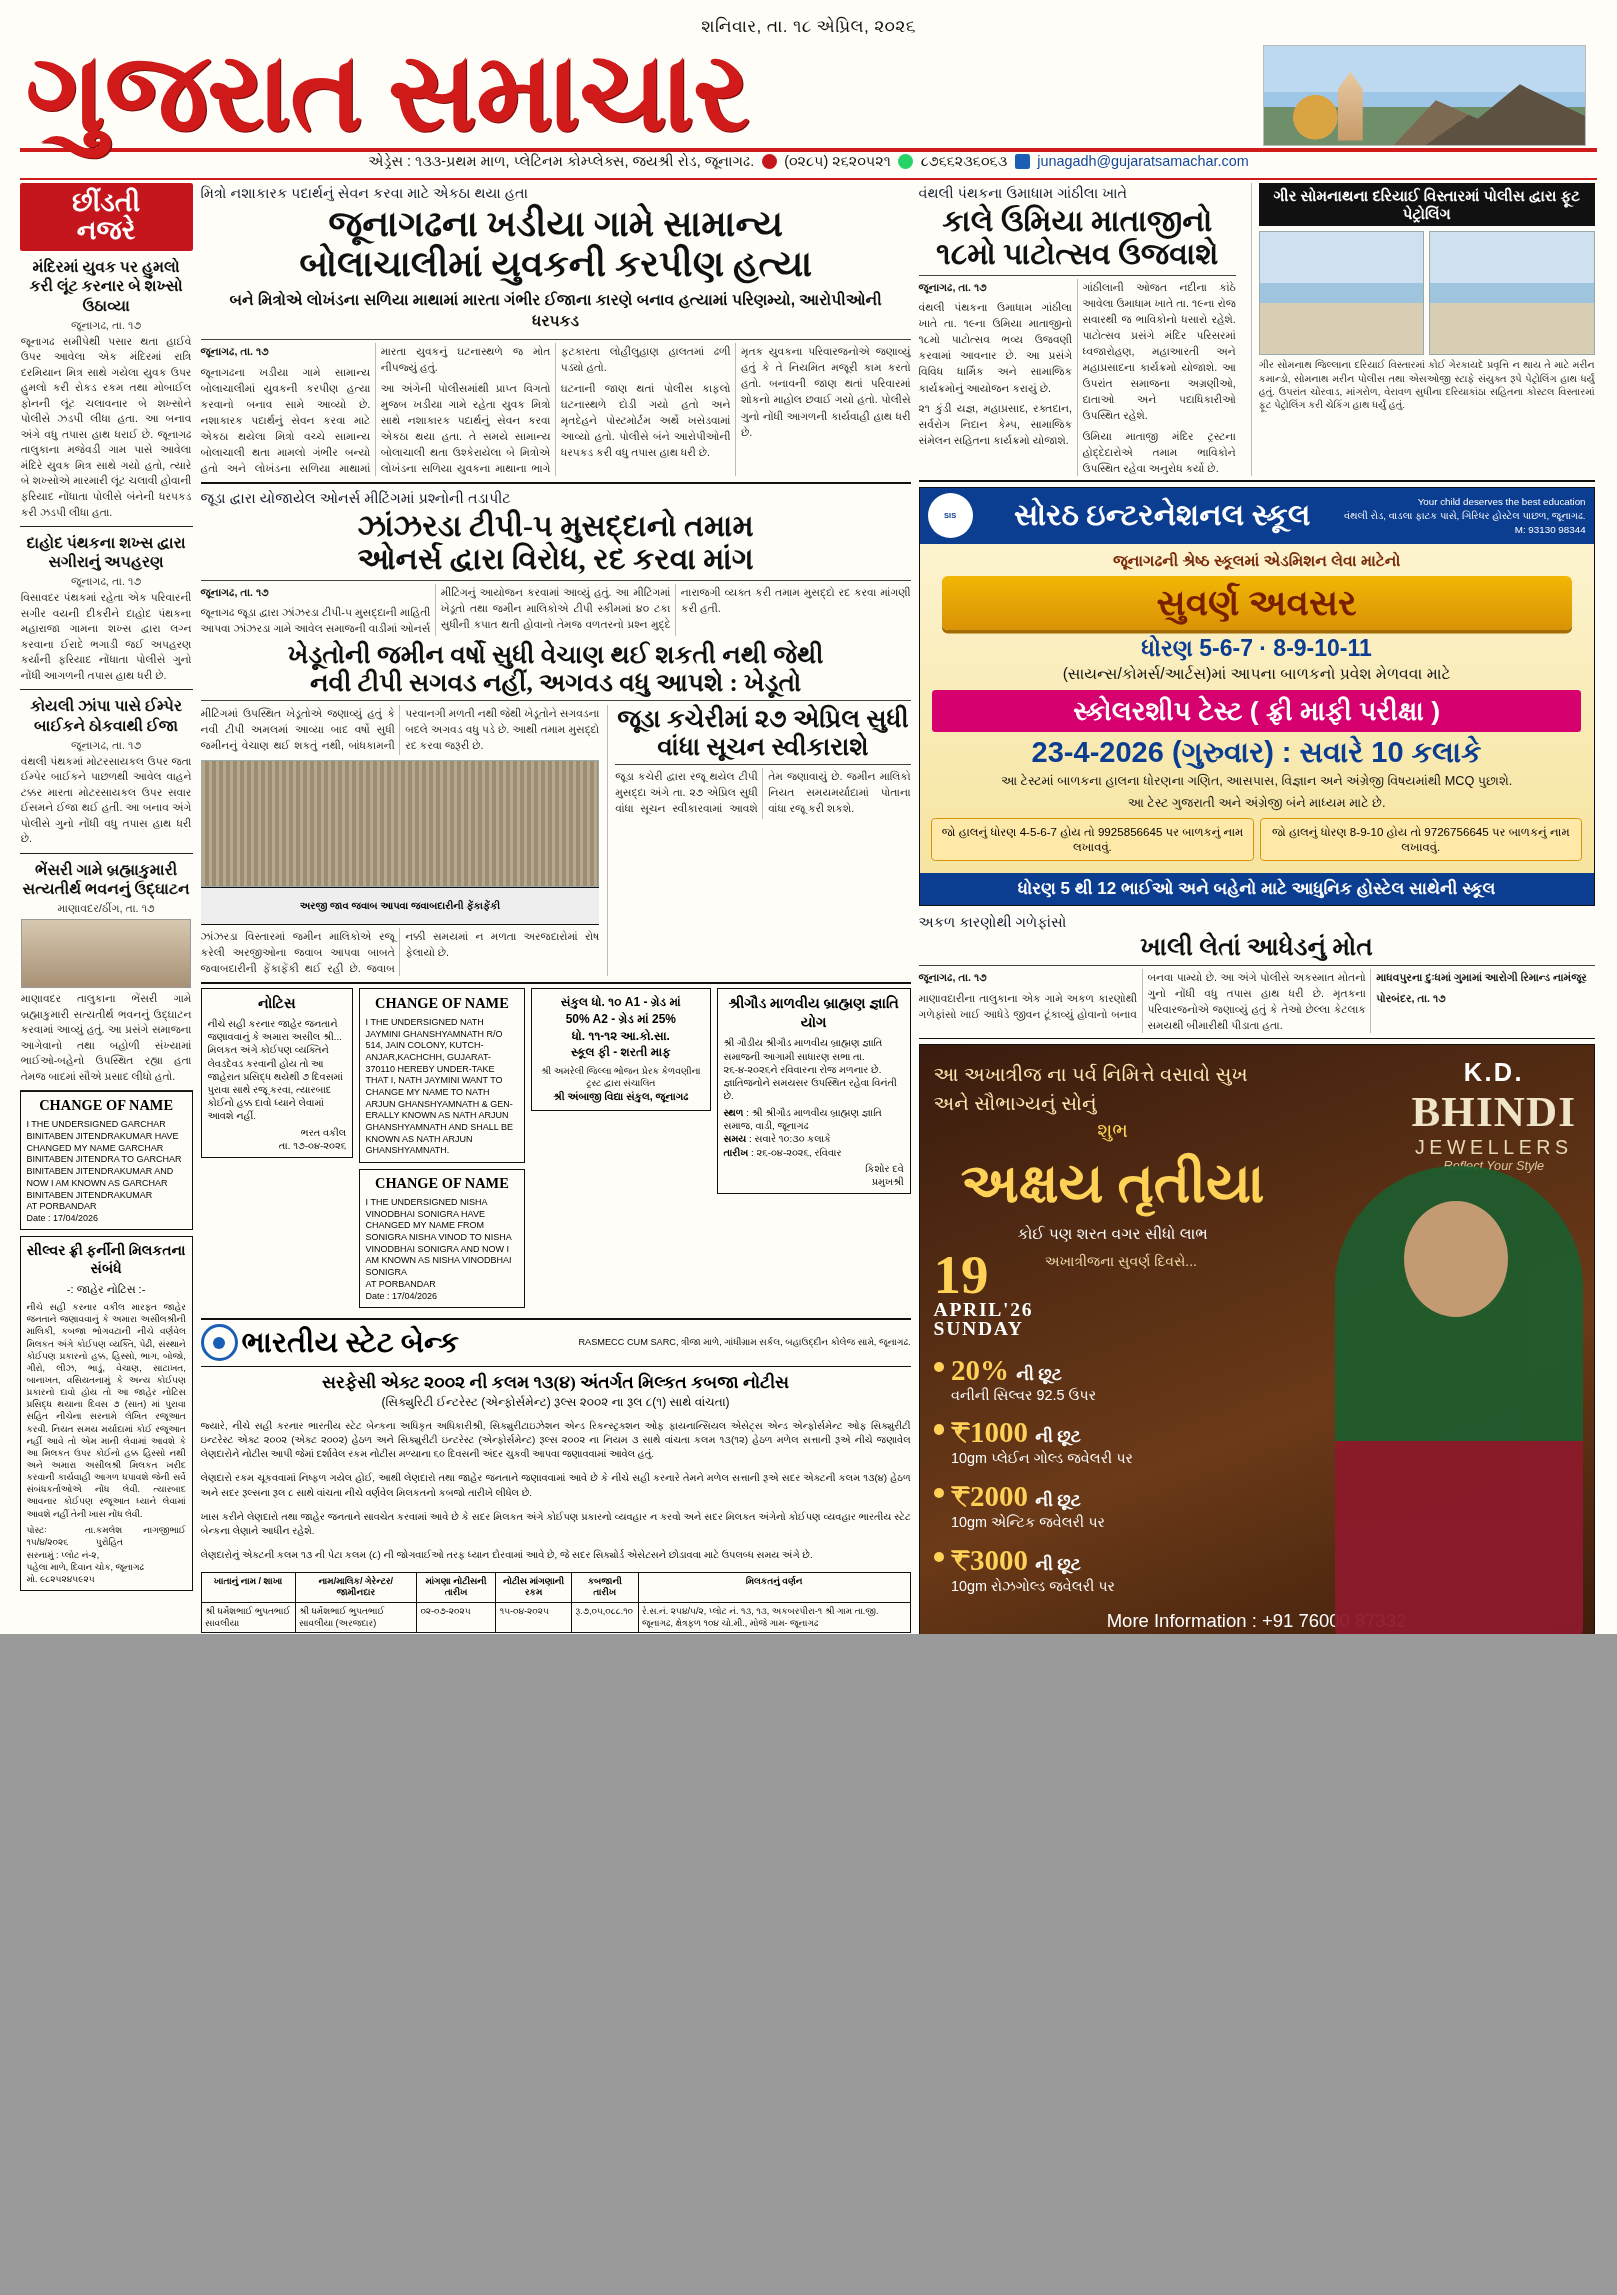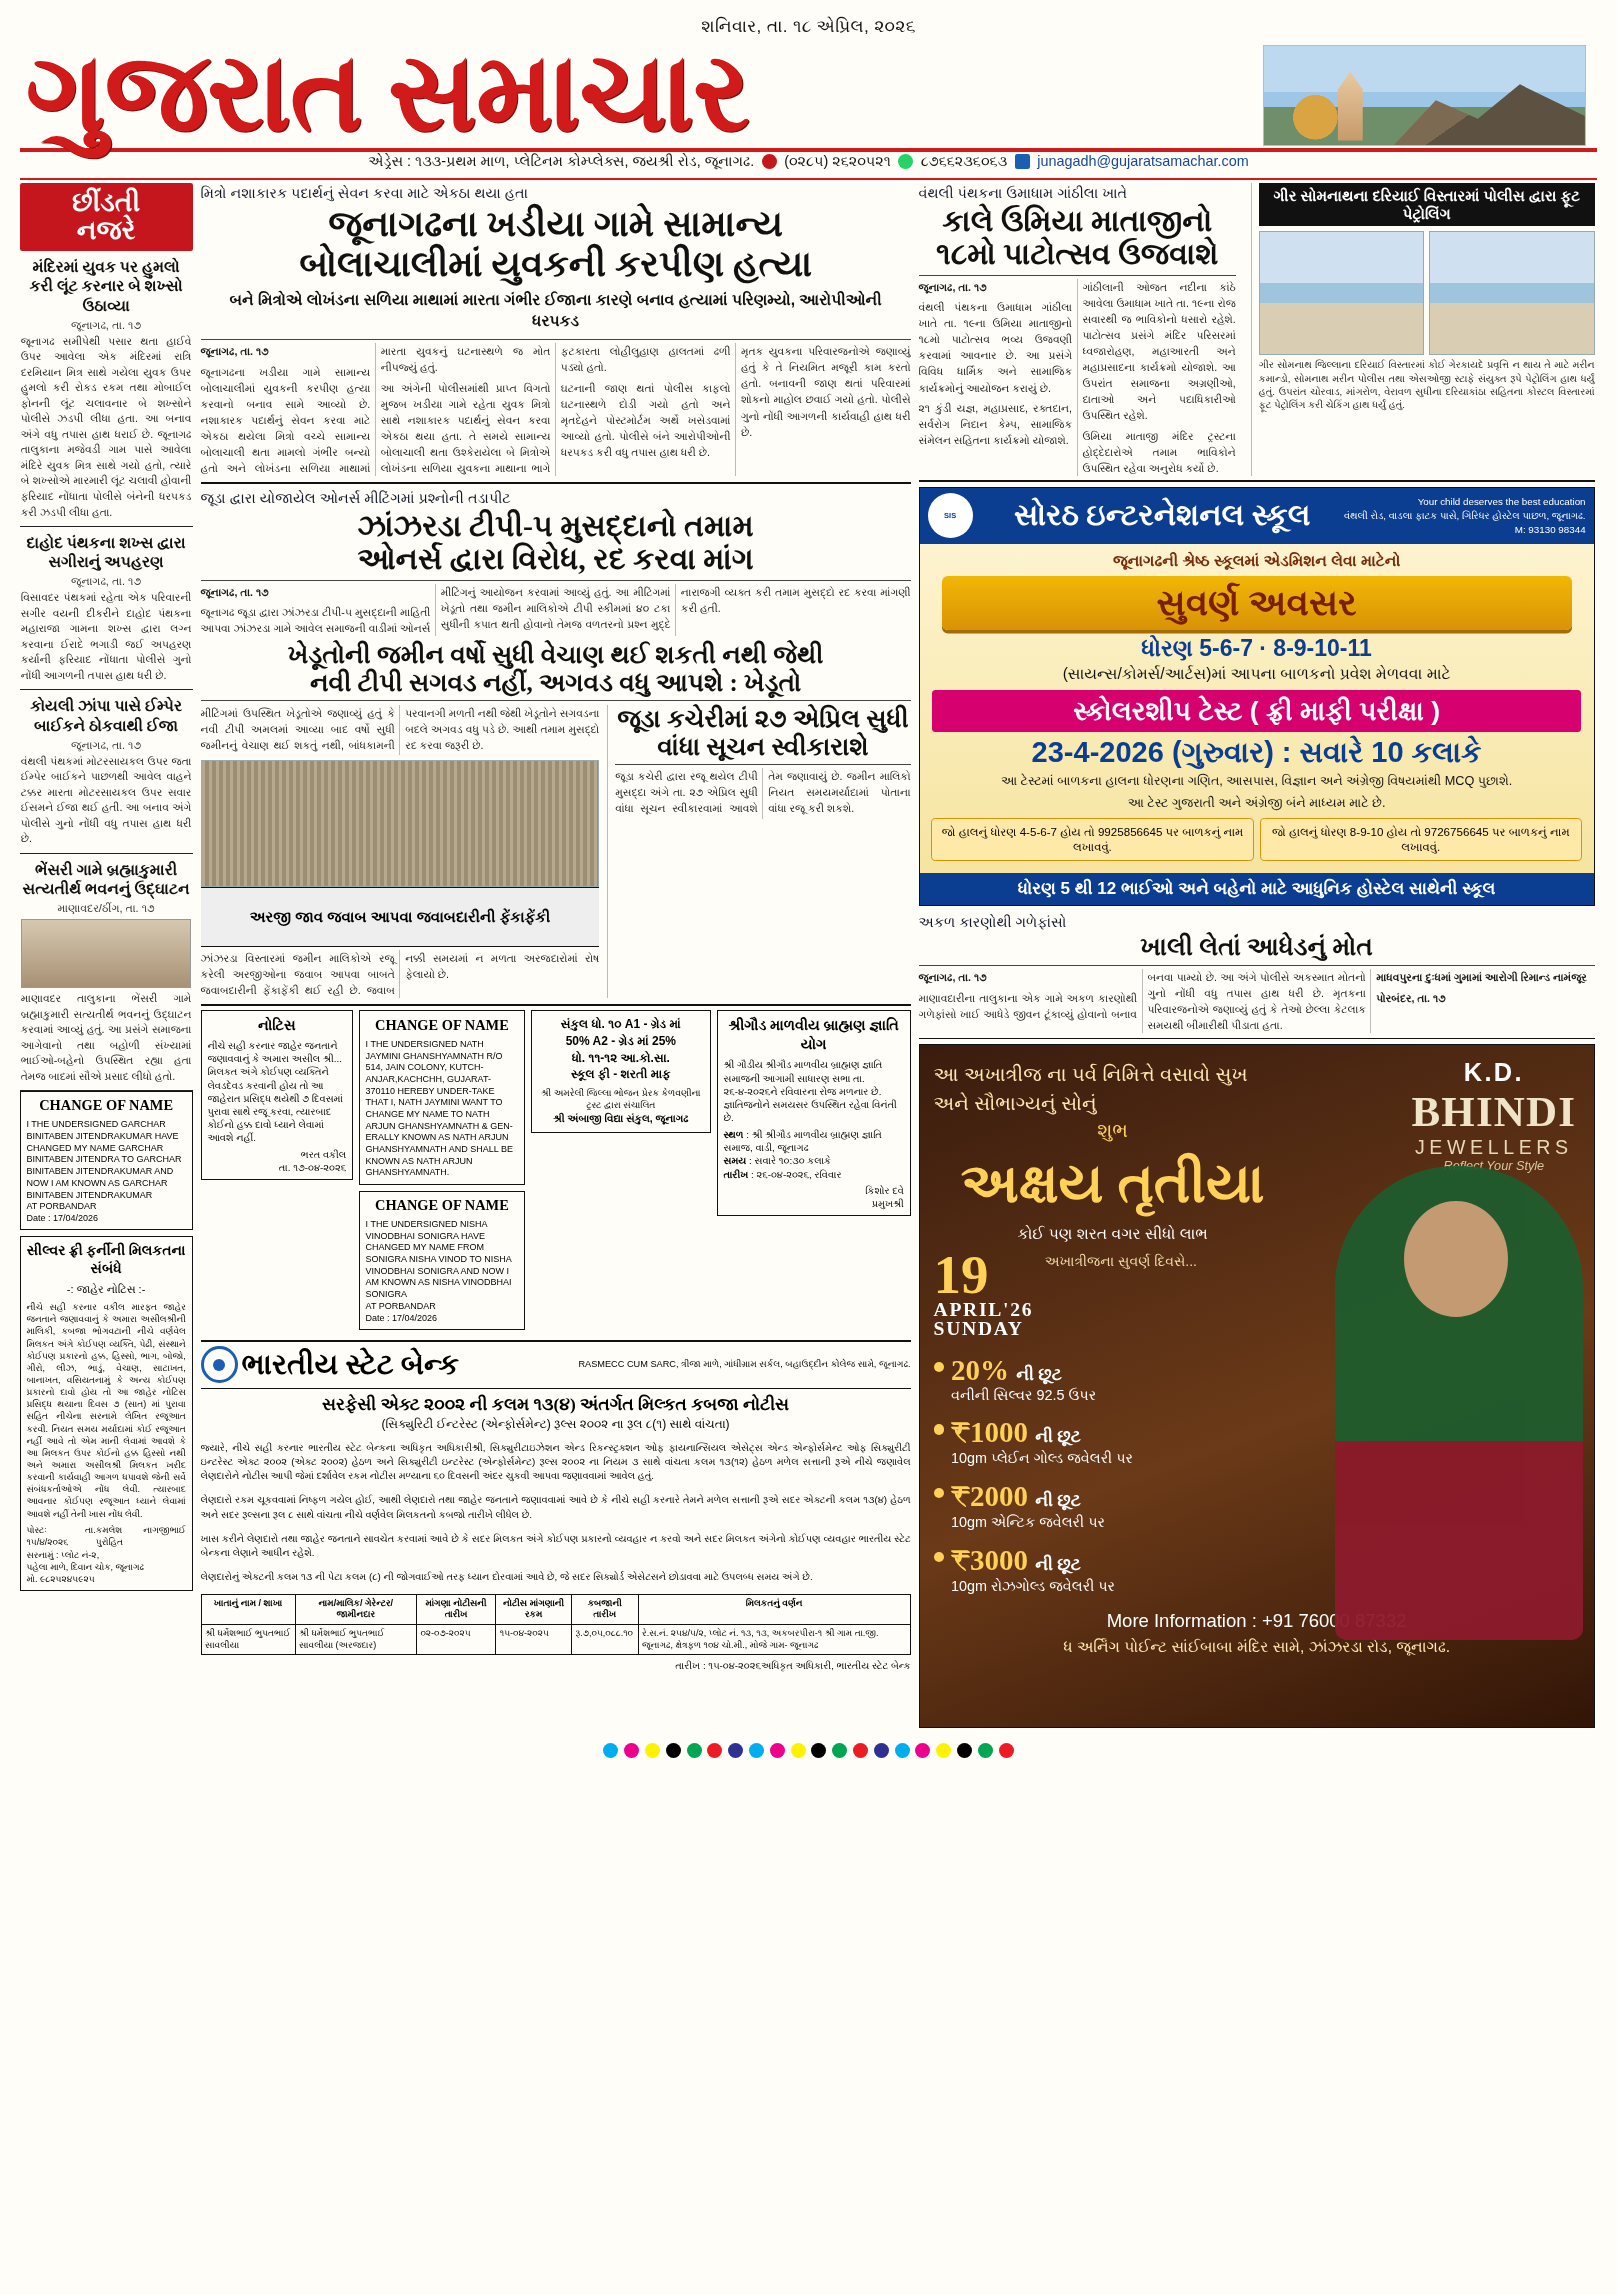--- a/index.html
+++ b/index.html
@@ -1,20 +1,20 @@
 <!DOCTYPE html>
 <html lang="gu" style="font-size:9.2px"><head>
 <meta charset="utf-8">
 <title>Gujarat Samachar - Junagadh</title>
 <style>
   * { box-sizing: border-box; }
   html, body { margin:0; padding:0; background:#9a9a9a; }
   body { font-family:"Liberation Sans", sans-serif; }
   .page {
-    width:1617px; height:2295px; background:#fffdf7; margin:0 auto;
+    width:1617px; height:1634px; background:#fffdf7; margin:0 auto;
     position:relative; padding:16px 19.6px 0 19.6px;
   }
   
   .dateline { text-align:center; font-size:17.3px; color:#111; padding-bottom:3.5px; letter-spacing:0.3px;}
   .masthead { display:flex; align-items:flex-start; justify-content:space-between; position:relative; }
   .mast-title {
     font-family:"Liberation Serif", serif; font-weight:bold; font-size:110px; line-height:.95;
     color:#d11a1a; letter-spacing:-1.2px; padding-left:5.8px; text-shadow:1.2px 1.2px 0 #7a0d0d;
   }
   .mast-right { text-align:center; padding-right:11.6px; }
@@ -172,21 +172,21 @@
   
   .legal { border:1.2px solid #111; padding:4.6px 5.8px; font-size:9px; line-height:1.35; text-align:justify; }
   .legal h4 { text-align:center; font-size:14px; margin:0 0 2.3px; font-family:"Liberation Serif", serif;}
   .legal h5 { text-align:center; font-size:11px; margin:0 0 4.6px; font-weight:normal; }
 
   
   .colorbar { display:flex; gap:5.8px; justify-content:center; padding:8px 0 5.8px; }
   .colorbar i { width:15px; height:15px; border-radius:50%; display:block; }
 
   .cap { font-size:9.8px; line-height:1.35; text-align:justify; margin-top:3.5px; color:#222; }
-  .mini-head { text-align:center; font-weight:bold; font-size:15px; background:#eee; border-top:1.2px solid #111; border-bottom:1.2px solid #111; padding:20px 0; }
+  .mini-head { text-align:center; font-weight:bold; font-size:10px; background:#eee; border-top:1.2px solid #111; border-bottom:1.2px solid #111; padding:12px 0; }
   .box-head-red { background:#c4161c; color:#fff; text-align:center; font-weight:bold; font-size:15px; padding:3.5px; }
 </style>
 </head>
 <body>
 
 <div class="page">
 
   <div class="dateline">શનિવાર, તા. ૧૮ એપ્રિલ, ૨૦૨૬</div>
 
   <div class="masthead">

